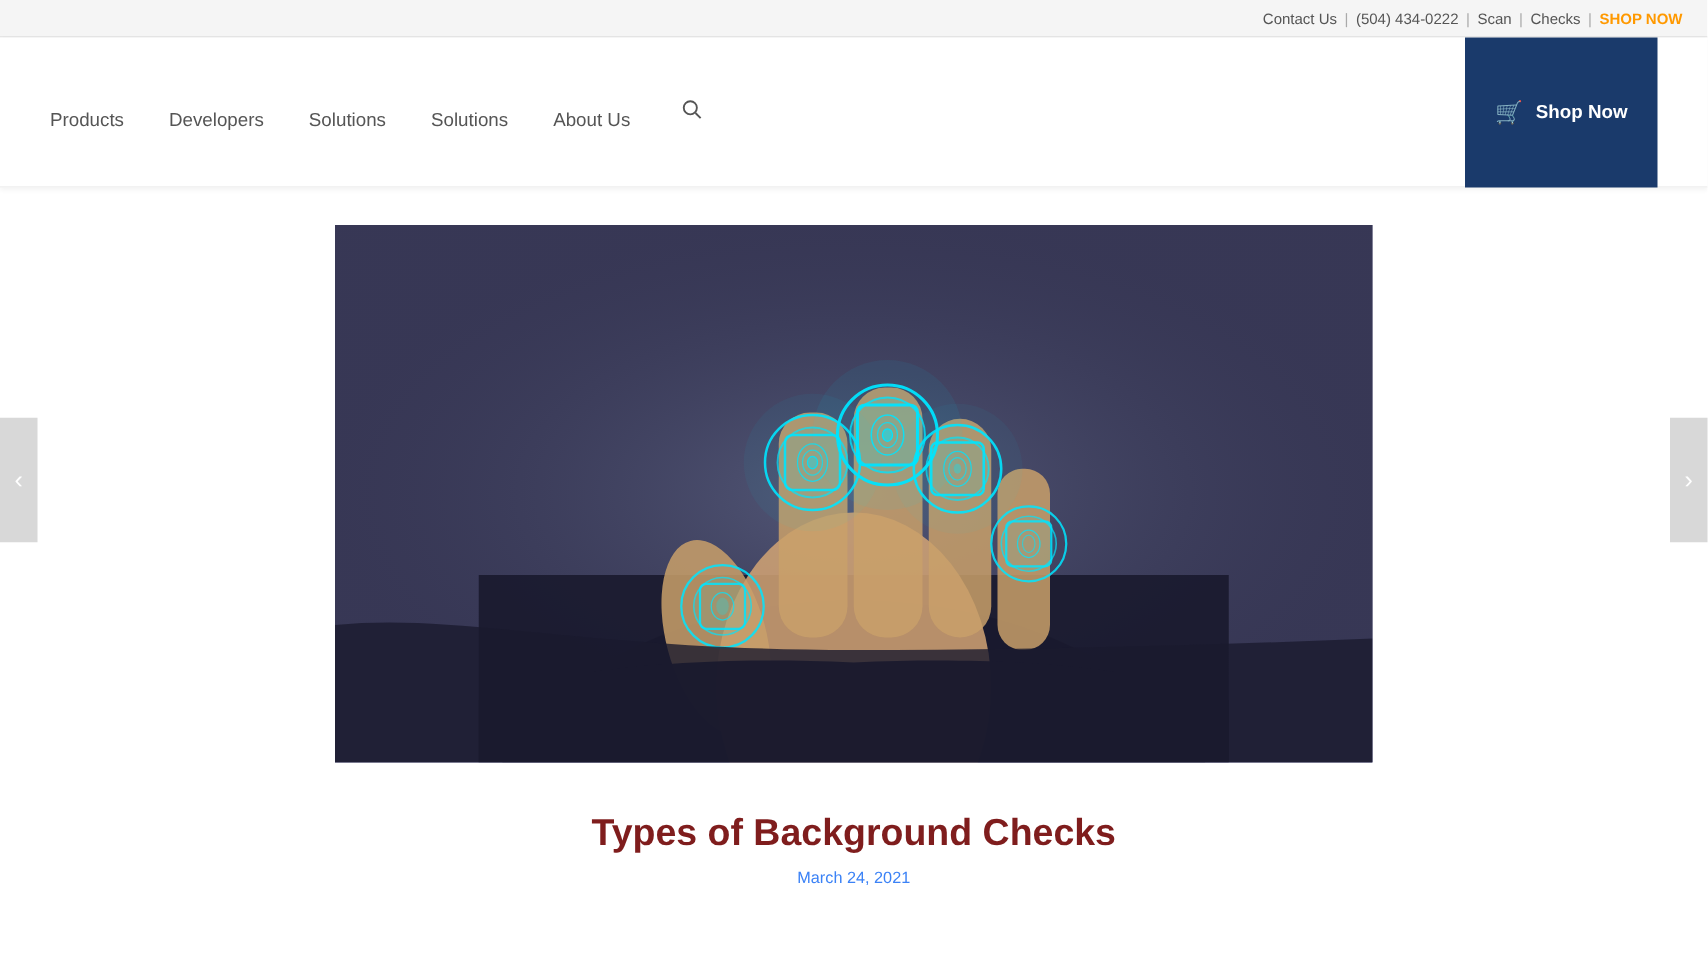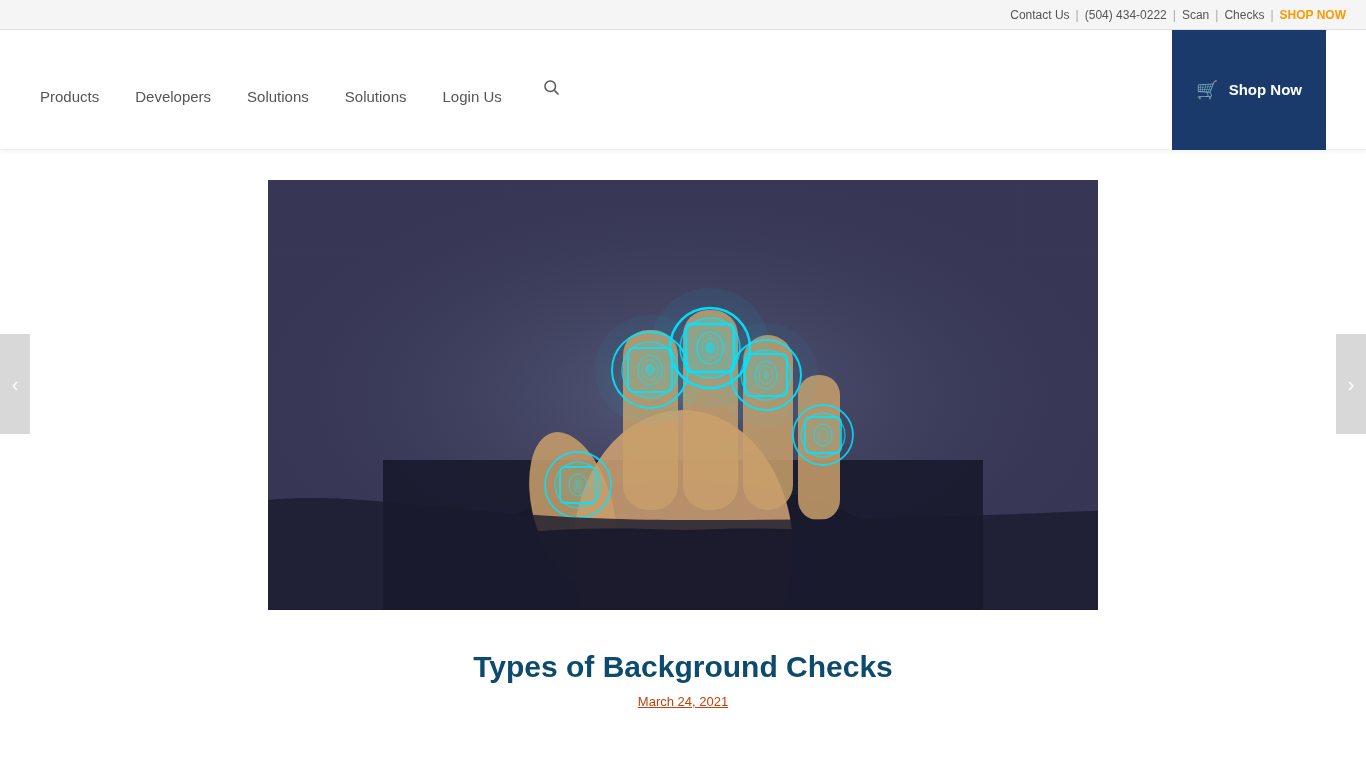--- a/index.html
+++ b/index.html
@@ -131,29 +131,28 @@
     .hand-illustration {
       width: 100%;
       height: 100%;
     }
 
     
     .article-title {
       margin-top: 40px;
       font-size: 30px;
       font-weight: bold;
-      color: #0c4a6e;
+      color: #7f1d1d;
       text-align: center;
     }
     .article-date {
       margin-top: 10px;
       font-size: 13px;
-      color: #c2410c;
+      color: #3b82f6;
       text-align: right;
-      text-decoration: underline;
     }
   </style>
 </head>
 <body>
 
 <div class="top-bar">
   <a href="#">Contact Us</a>
   <span class="separator">|</span>
   <a href="#">(504) 434-0222</a>
   <span class="separator">|</span>
@@ -164,21 +163,21 @@
   <a href="#" class="shop-now-top">SHOP NOW</a>
 </div>
 
 <header class="header">
 
   <nav class="nav">
     <a href="#" class="nav-item">Products</a>
     <a href="#" class="nav-item">Developers</a>
     <a href="#" class="nav-item">Solutions</a>
     <a href="#" class="nav-item">Solutions</a>
-    <a href="#" class="nav-item">Login Us</a>
+    <a href="#" class="nav-item">About Us</a>
     <button class="search-icon-btn" aria-label="Search">
       <svg width="18" height="18" viewBox="0 0 24 24" fill="none" stroke="#555" stroke-width="2">
         <circle cx="11" cy="11" r="7"></circle>
         <line x1="16.5" y1="16.5" x2="22" y2="22"></line>
       </svg>
     </button>
   </nav>
 
   <button class="shop-now-btn">
     <span class="cart-icon">🛒</span>

